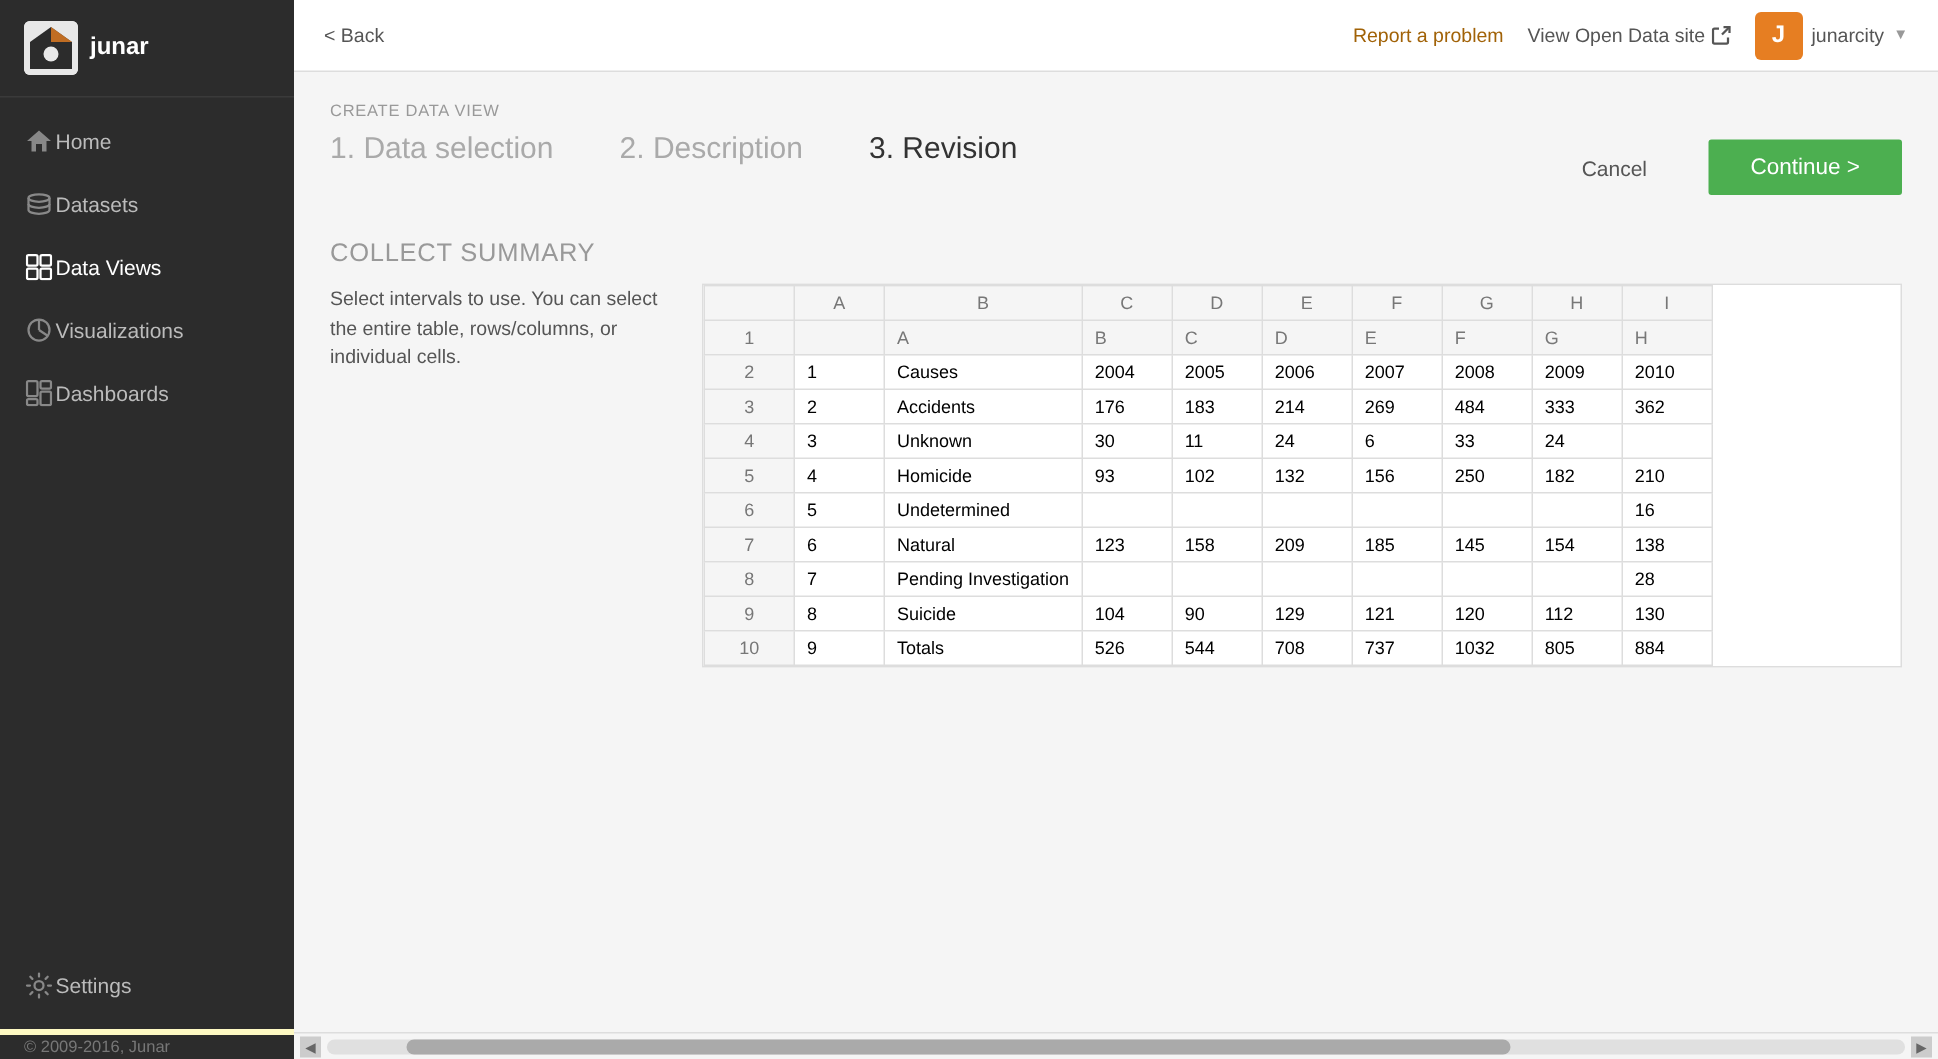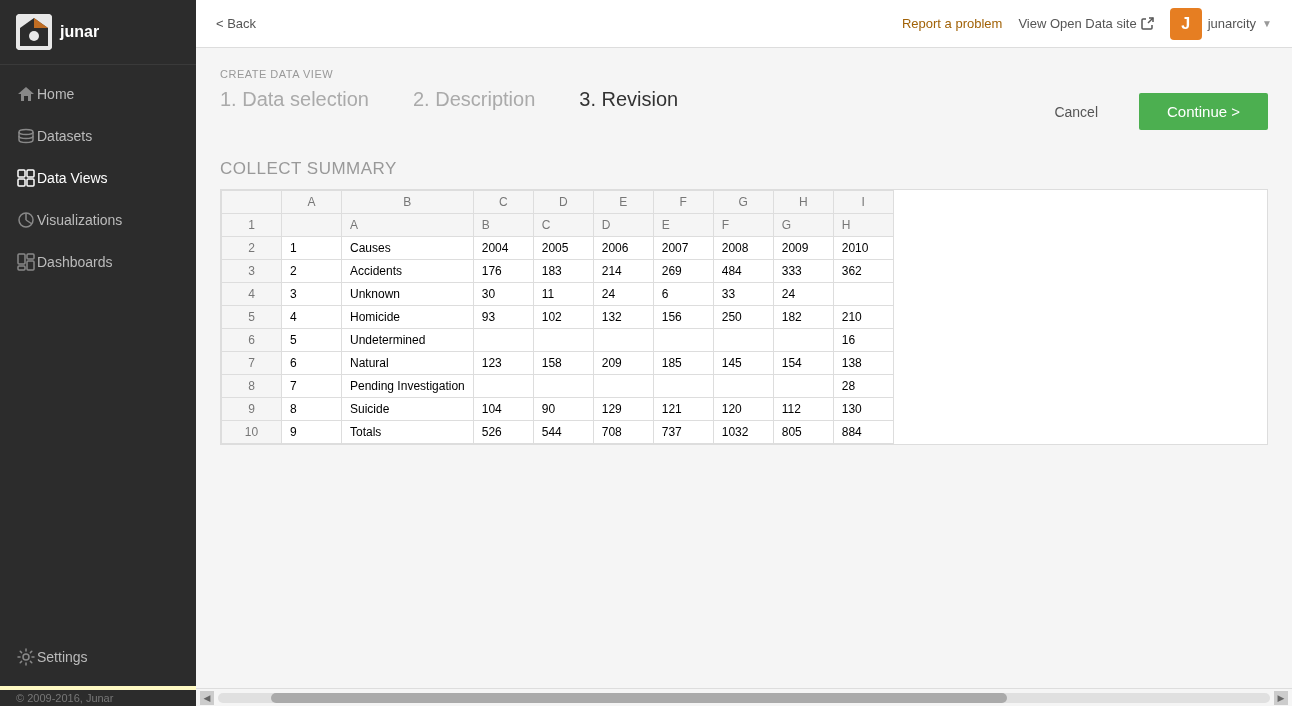--- a/index.html
+++ b/index.html
@@ -410,20 +410,21 @@
         <div style="display:flex;align-items:center;gap:25px;">
           <button class="cancel-btn">Cancel</button>
           <button class="continue-btn">Continue &gt;</button>
         </div>
       </div>
     </div>
 
     <div>
       <div class="collect-summary-label">COLLECT SUMMARY</div>
       <div class="collect-summary-area">
+        <div class="collect-summary-desc">Select intervals to use. You can select the entire table, rows/columns, or individual cells.</div>
 
         <div class="data-table-wrapper">
           <table class="data-table">
             <thead>
               <tr>
                 <th></th>
                 <th>A</th>
                 <th>B</th>
                 <th>C</th>
                 <th>D</th>

